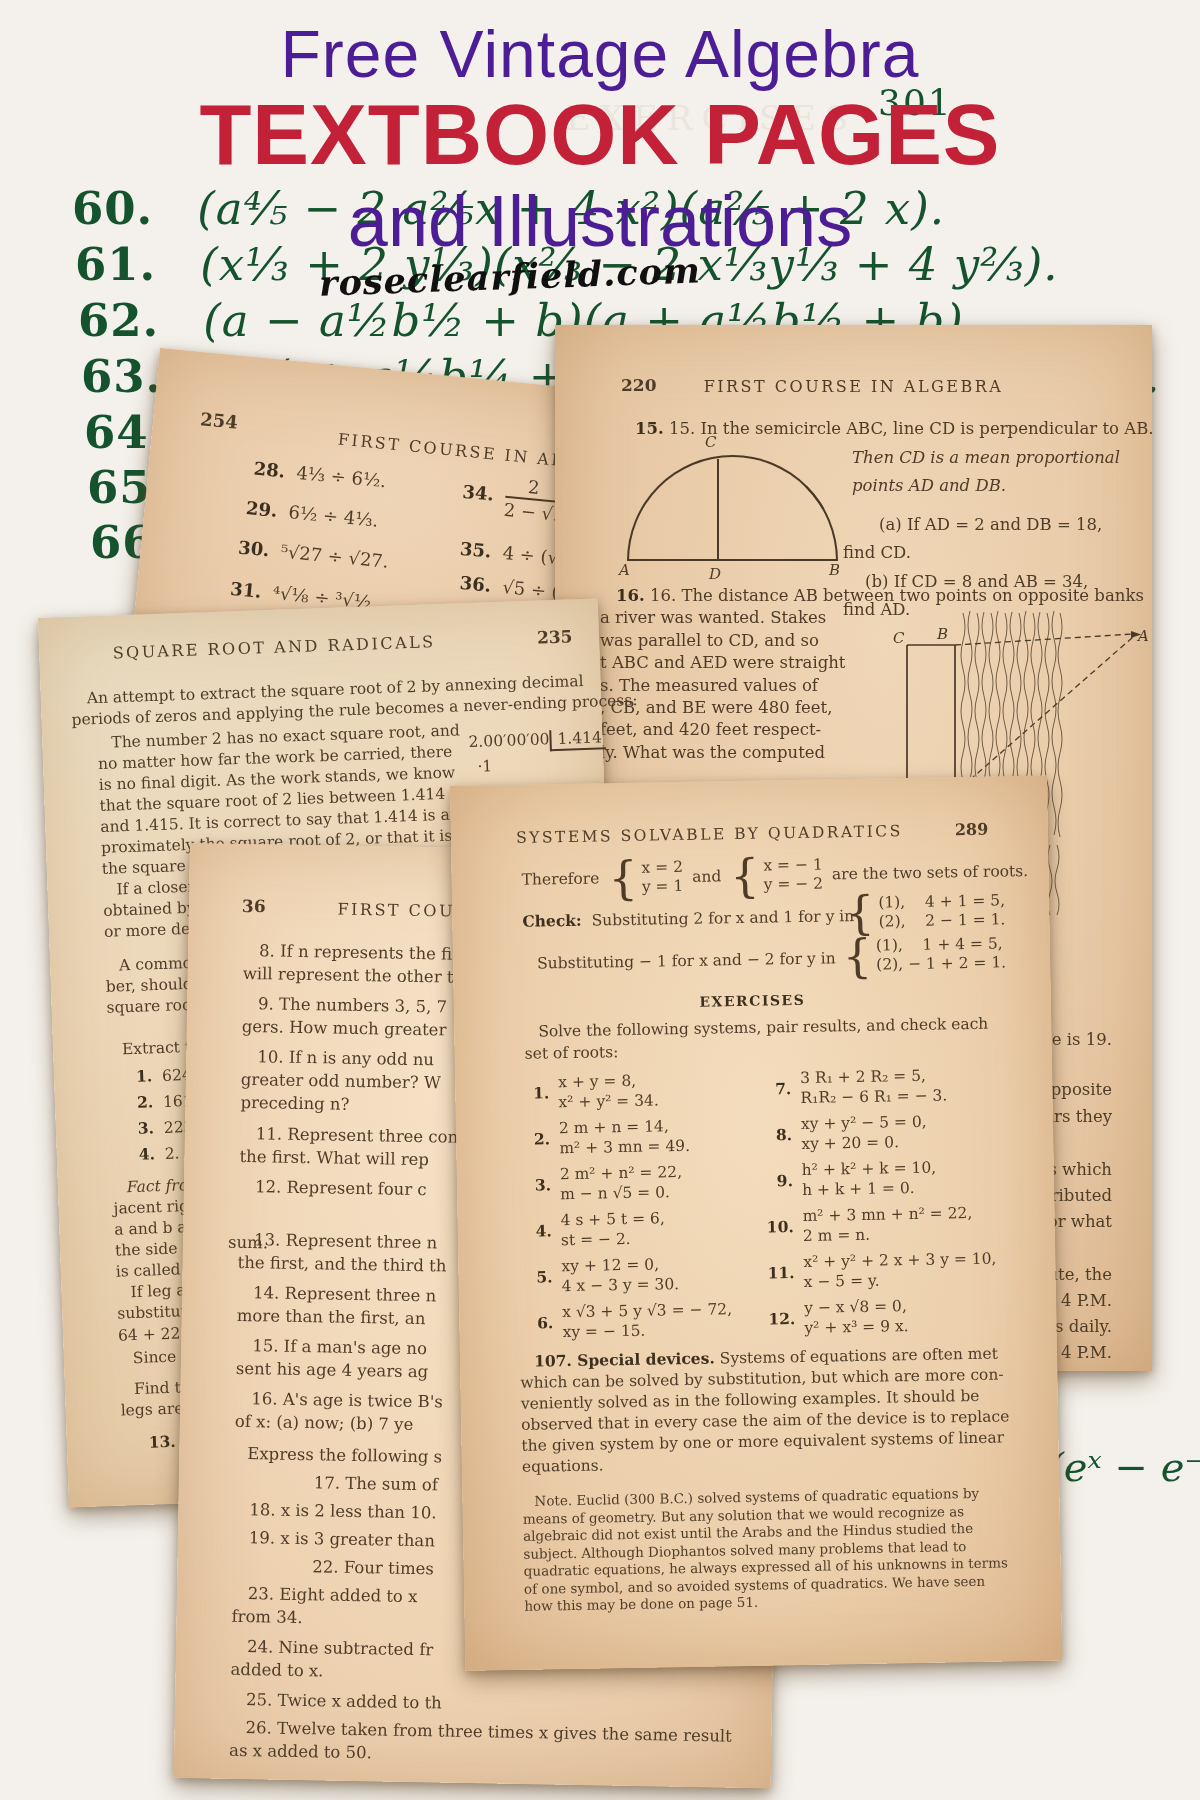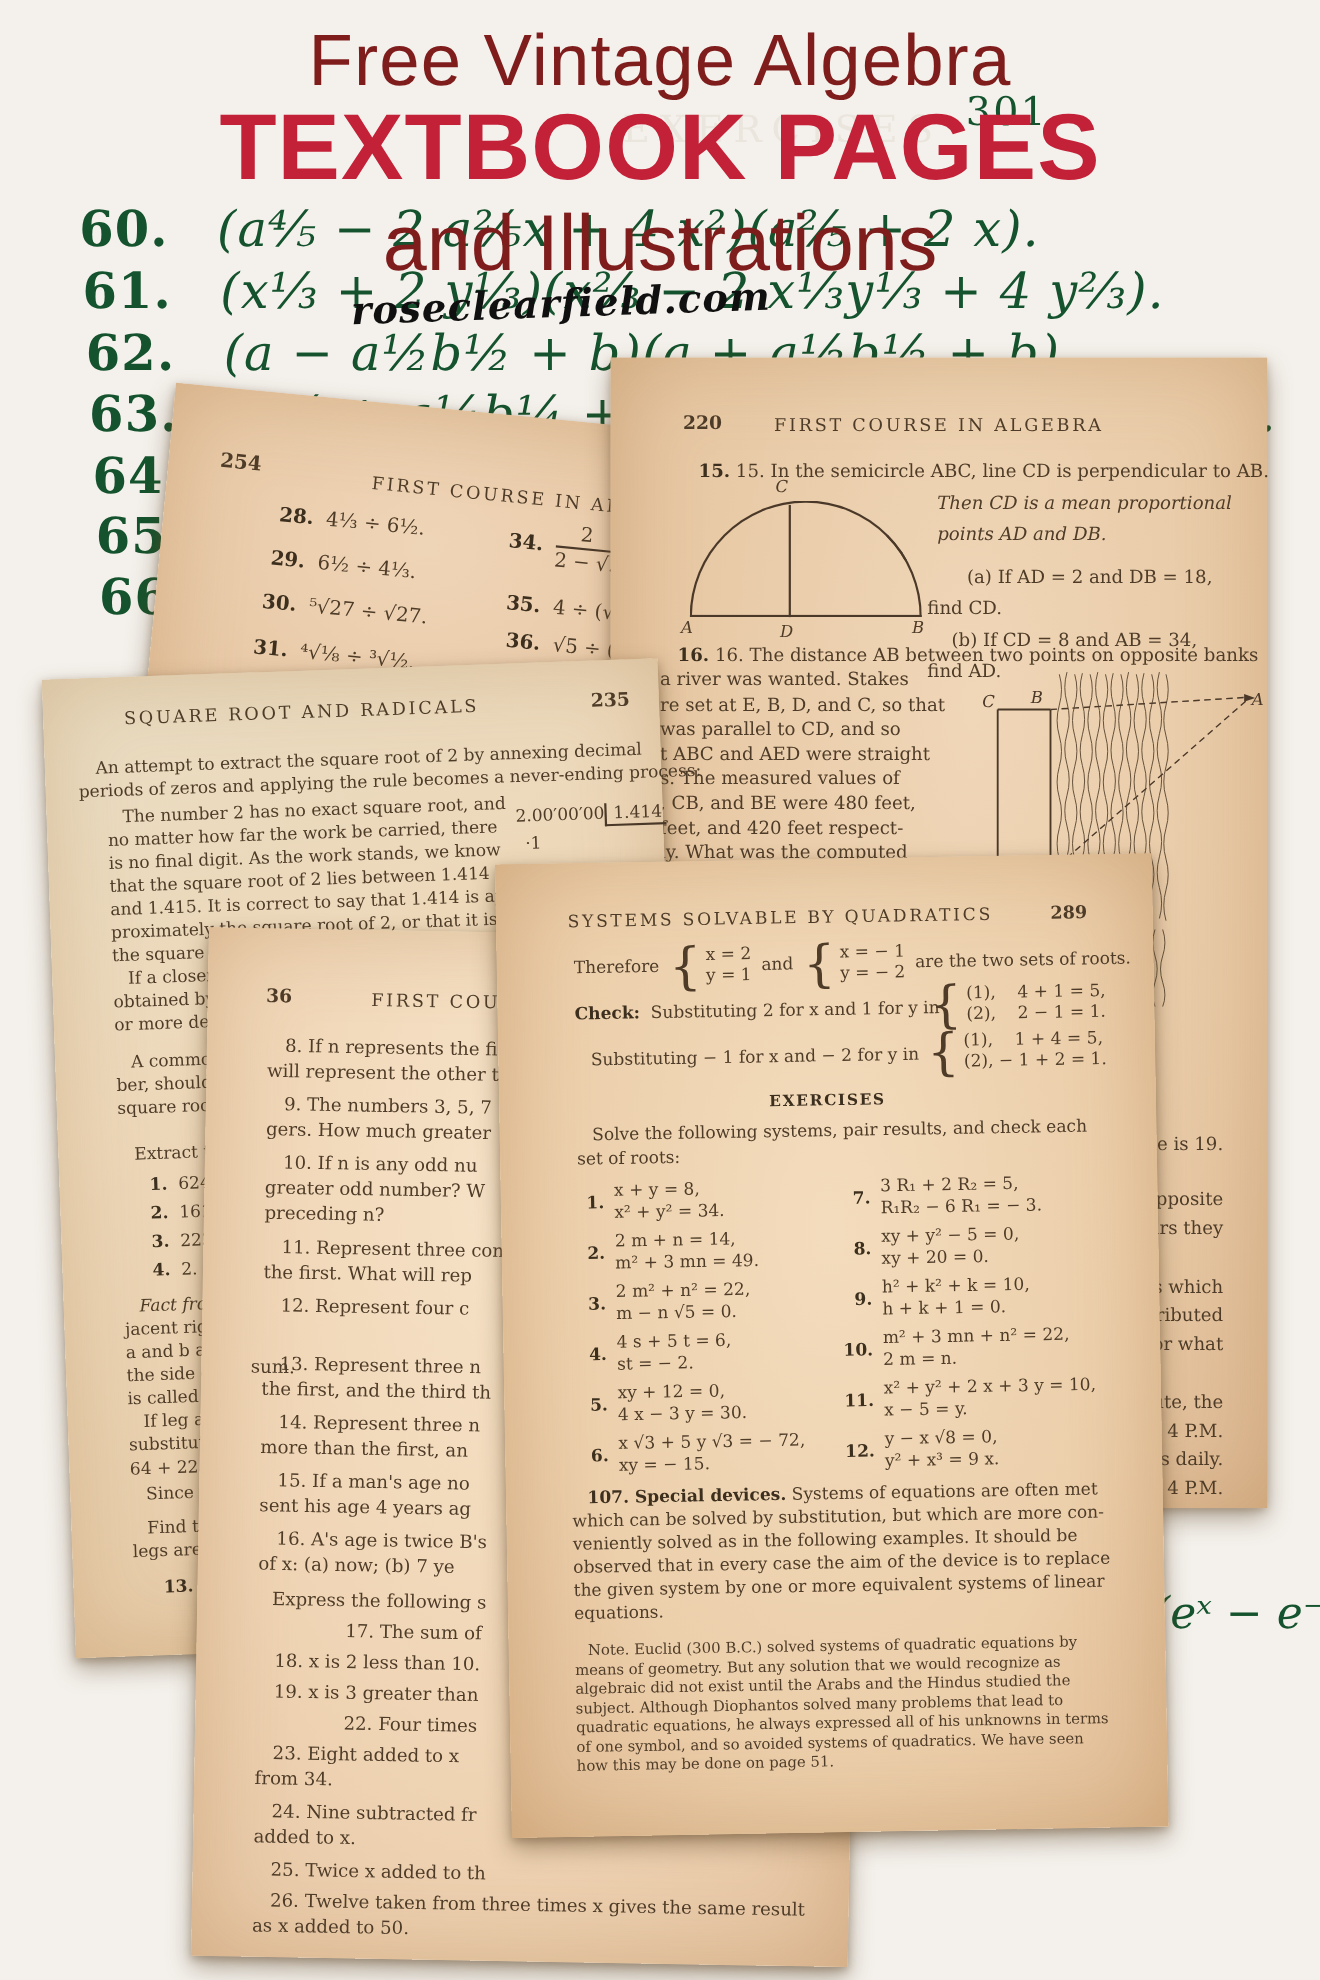--- a/index.html
+++ b/index.html
@@ -2,21 +2,21 @@
 <html style="--accent: #c32138;"><head>
 <meta charset="utf-8">
 <style>
   :root { --accent:#c32138; --ink:#4e3c28; --ink-dark:#3c2f1e; }
   * { margin:0; padding:0; box-sizing:border-box; }
   body { width:1200px; height:1800px; font-family:"DejaVu Serif", serif; }
   #canvas { position:relative; width:1200px; height:1800px; background:#f4f1ec; overflow:hidden; }
 
   
   .title-line { position:absolute; left:0; right:0; text-align:center;
-    font-family:"Liberation Sans", sans-serif; color:#7f1d1d; z-index:10; }
+    font-family:"Liberation Sans", sans-serif; color:#4c1d95; z-index:10; }
   #title1 { top:16px; font-size:66px; font-weight:500; letter-spacing:1px; }
   #title2 { top:86px; font-size:85px; font-weight:800; color:var(--accent); letter-spacing:1px; }
   #title3 { top:180px; font-size:72px; font-weight:500; }
   #site   { position:absolute; top:256px; left:0; right:180px; text-align:center; z-index:10;
     font-family:"DejaVu Serif", serif; font-style:italic; font-weight:bold; font-size:35px;
     color:#101010; transform:rotate(-2deg); letter-spacing:1px; }
 
   
   .wm { position:absolute; color:#14532d; z-index:1; font-family:"DejaVu Serif", serif; }
   .wm-row { font-style:italic; font-size:45px; letter-spacing:1px; white-space:nowrap; }
@@ -132,21 +132,20 @@
       <div class="arc"></div>
       <div class="chord"></div>
       <div class="lbl" style="left:-8px; top:128px;">A</div>
       <div class="lbl" style="left:82px; top:132px;">D</div>
       <div class="lbl" style="left:202px; top:128px;">B</div>
     </div>
 
     <div class="abs" id="p16block" style="left:45px; top:260px;">
       <div style="margin-left:16px;"><b>16.</b>&nbsp;<span>16. The distance AB between two points on opposite banks</span></div>
       <div>a river was wanted.  Stakes</div>
-      <div>re set at E, B, D, and C, so that</div>
       <div>was parallel to CD, and so</div>
       <div>t ABC and AED were straight</div>
       <div>s.  The measured values of</div>
       <div>, CB, and BE were 480 feet,</div>
       <div>feet, and 420 feet respect-</div>
       <div>ly.  What was the computed</div>
     </div>
 
     <svg style="position:absolute; left:338px; top:282px;" width="257" height="310" viewBox="0 0 257 310">
       <g stroke="#55432e" stroke-width="0.9" fill="none" opacity="0.9">

